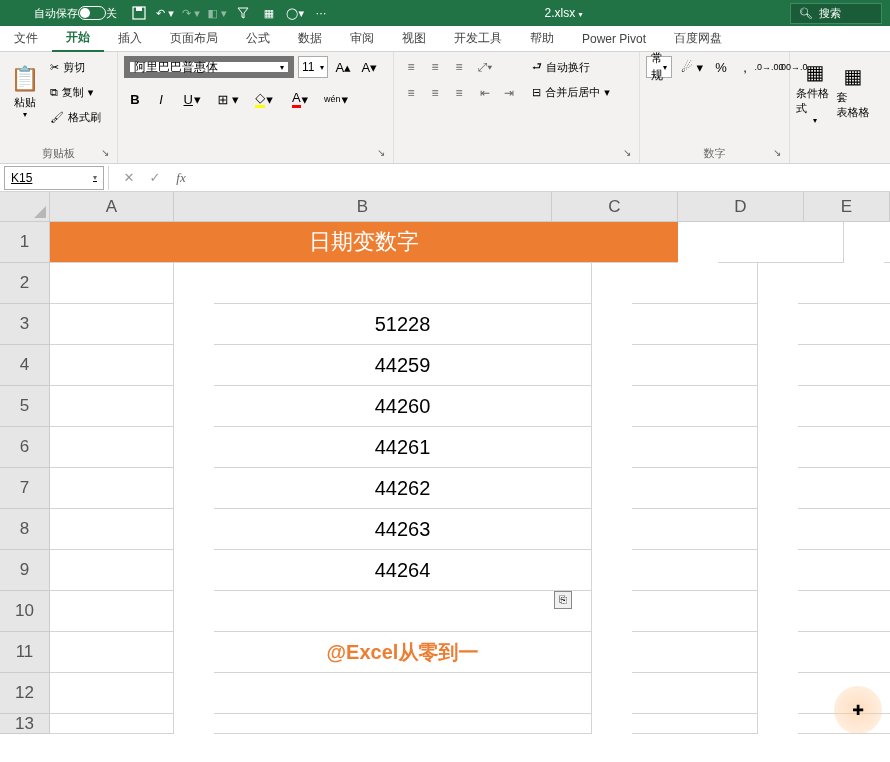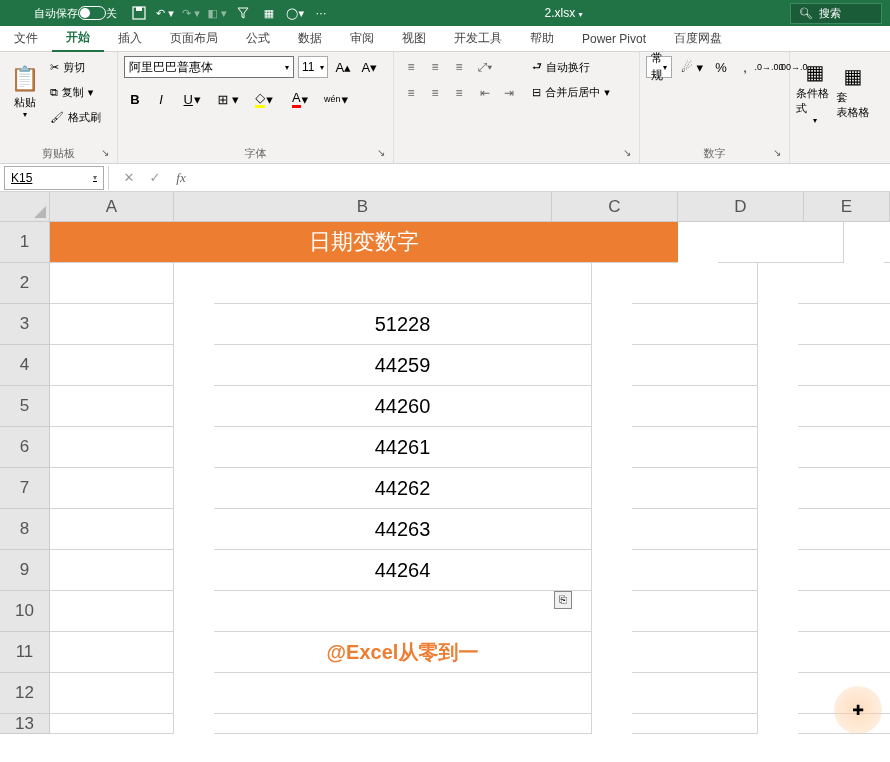--- a/index.html
+++ b/index.html
@@ -25,21 +25,21 @@
 
 .ribbon { height: 112px; background: #f3f2f1; border-bottom: 1px solid #d4d4d4; display: flex; position: relative; }
 .ribbon-group { border-right: 1px solid #e1dfdd; display: flex; flex-direction: column; justify-content: space-between; padding: 4px 6px 0; }
 .group-label { text-align: center; font-size: 11px; color: #666; padding: 2px 0; }
 .group-body { flex: 1; display: flex; align-items: flex-start; gap: 4px; }
 .rbtn-lg { display: flex; flex-direction: column; align-items: center; justify-content: center; width: 38px; height: 72px; font-size: 11px; cursor: pointer; }
 .rbtn-lg .ico { font-size: 24px; margin-bottom: 2px; }
 .rbtn-sm-row { display: flex; flex-direction: column; gap: 3px; }
 .rbtn-sm { display: flex; align-items: center; gap: 4px; font-size: 11px; cursor: pointer; padding: 1px 2px; height: 22px; }
 .font-row { display: flex; gap: 4px; align-items: center; margin-bottom: 6px; }
-.font-sel { width: 170px; height: 22px; border: 1px solid #737373; background: #fff; font-size: 12px; padding: 0 4px; display: flex; align-items: center; justify-content: space-between; text-align: right; }
+.font-sel { width: 170px; height: 22px; border: 6px solid #737373; background: #fff; font-size: 12px; padding: 0 4px; display: flex; align-items: center; justify-content: space-between; text-align: right; }
 .size-sel { width: 30px; height: 22px; border: 1px solid #ababab; background: #fff; font-size: 12px; padding: 0 3px; display: flex; align-items: center; justify-content: space-between; }
 .fbtn { width: 22px; height: 22px; display: flex; align-items: center; justify-content: center; cursor: pointer; font-size: 13px; }
 .fbtn.dd { width: 32px; gap: 1px; }
 .align-col { display: flex; flex-direction: column; gap: 4px; }
 .align-row { display: flex; gap: 2px; }
 .abtn { width: 22px; height: 22px; display: flex; align-items: center; justify-content: center; cursor: pointer; font-size: 12px; color: #666; }
 .numfmt-sel { width: 124px; height: 22px; border: 1px solid #ababab; background: #fff; font-size: 12px; padding: 0 4px; display: flex; align-items: center; justify-content: space-between; margin-bottom: 8px; }
 .num-row { display: flex; gap: 2px; }
 .dialog-launcher { position: absolute; bottom: 2px; right: 2px; width: 14px; height: 14px; font-size: 10px; color: #666; cursor: pointer; }
 
@@ -163,21 +163,20 @@
       <div class="font-row">
         <div class="fbtn" style="font-weight:bold">B</div>
         <div class="fbtn" style="font-style:italic">I</div>
         <div class="fbtn dd"><u>U</u> ▾</div>
         <div class="fbtn dd">⊞ ▾</div>
         <div class="fbtn dd"><span style="border-bottom:3px solid #ffff00">◇</span> ▾</div>
         <div class="fbtn dd"><span style="border-bottom:3px solid #ff0000">A</span> ▾</div>
         <div class="fbtn dd"><span style="font-size:9px">wén</span> ▾</div>
       </div>
     </div>
-    <div class="group-label">字体</div>
     <div class="dialog-launcher">↘</div>
   </div>
 
   <div class="ribbon-group" style="width:246px;position:relative">
     <div class="group-body">
       <div class="align-col">
         <div class="align-row">
           <div class="abtn">≡</div>
           <div class="abtn">≡</div>
           <div class="abtn">≡</div>

